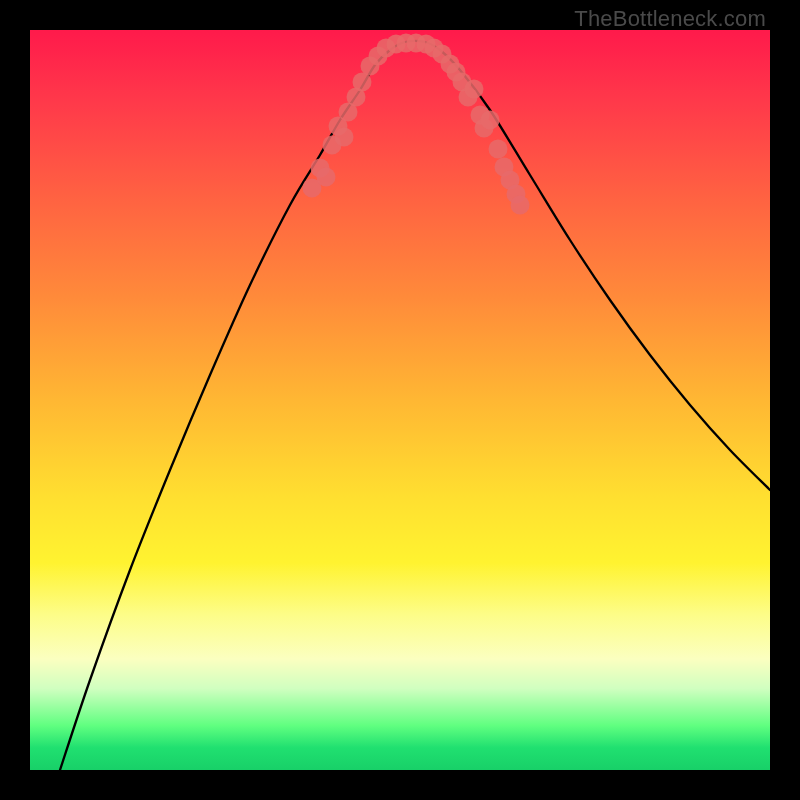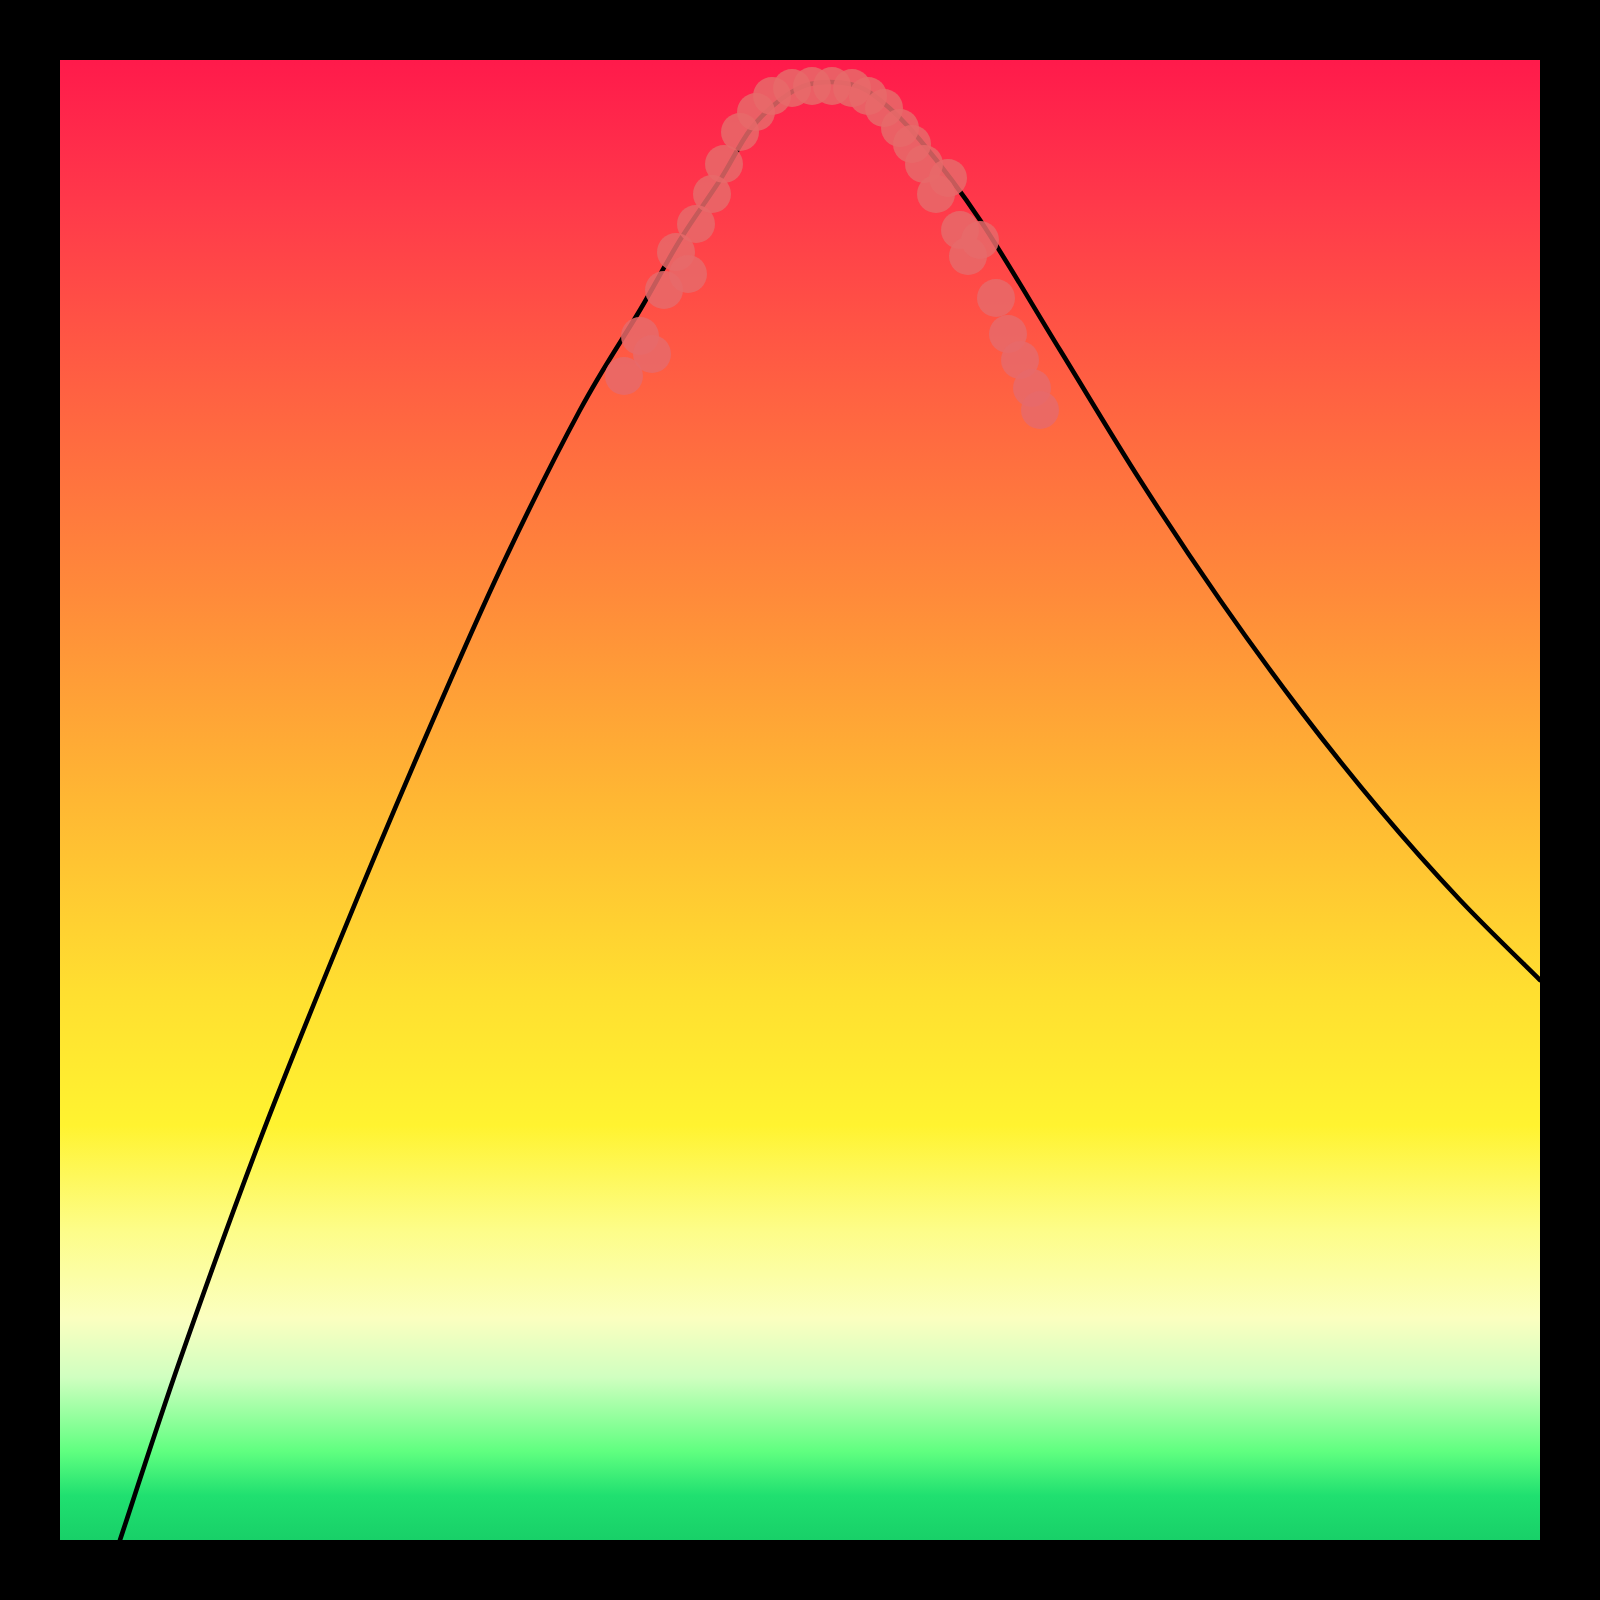--- a/index.html
+++ b/index.html
@@ -105,14 +105,15 @@
           <circle cx="386" cy="13" r="9.5" fill="#e86a6a" fill-opacity="0.85"></circle>
           <circle cx="396" cy="14" r="9.5" fill="#e86a6a" fill-opacity="0.85"></circle>
           <circle cx="404" cy="18" r="9.5" fill="#e86a6a" fill-opacity="0.85"></circle>
           <circle cx="412" cy="24" r="9.5" fill="#e86a6a" fill-opacity="0.85"></circle>
           <circle cx="420" cy="34" r="9.5" fill="#e86a6a" fill-opacity="0.85"></circle>
           <circle cx="426" cy="42" r="9.5" fill="#e86a6a" fill-opacity="0.85"></circle>
         </g>
     </svg>
   </div>
 
+  <div class="watermark">TheBottleneck.com</div>
 
 </div>
 
 </body></html>

